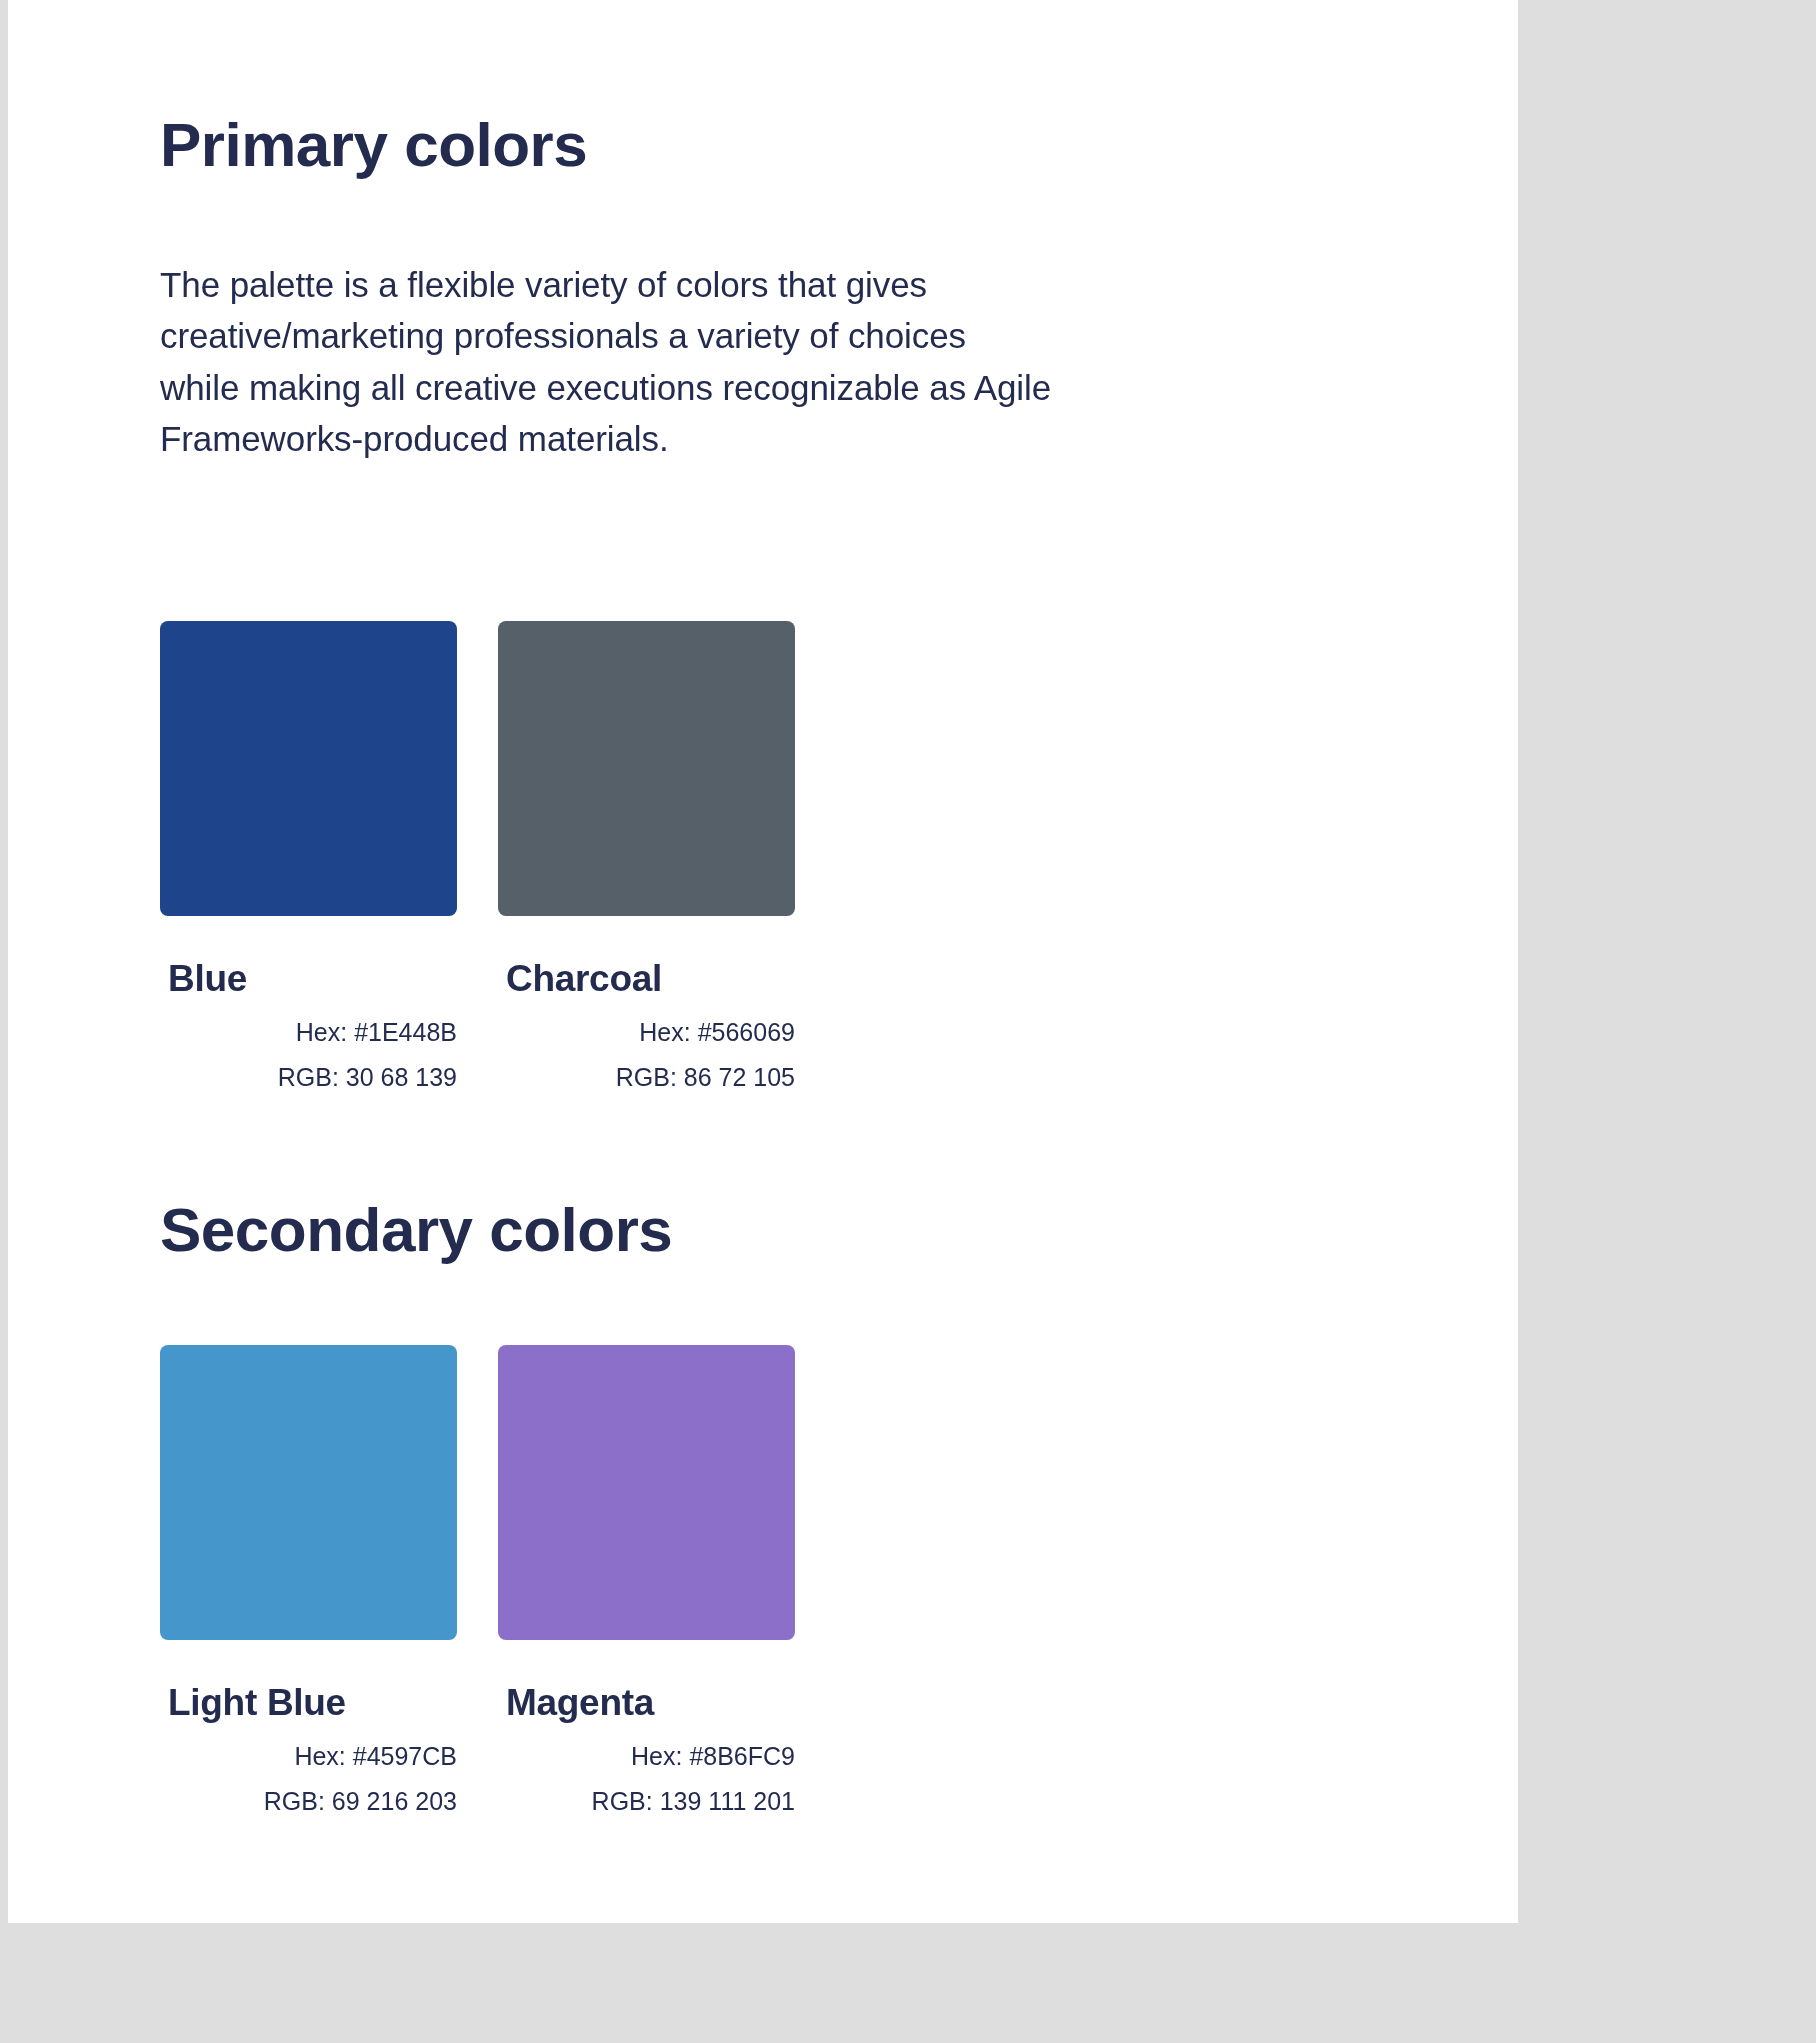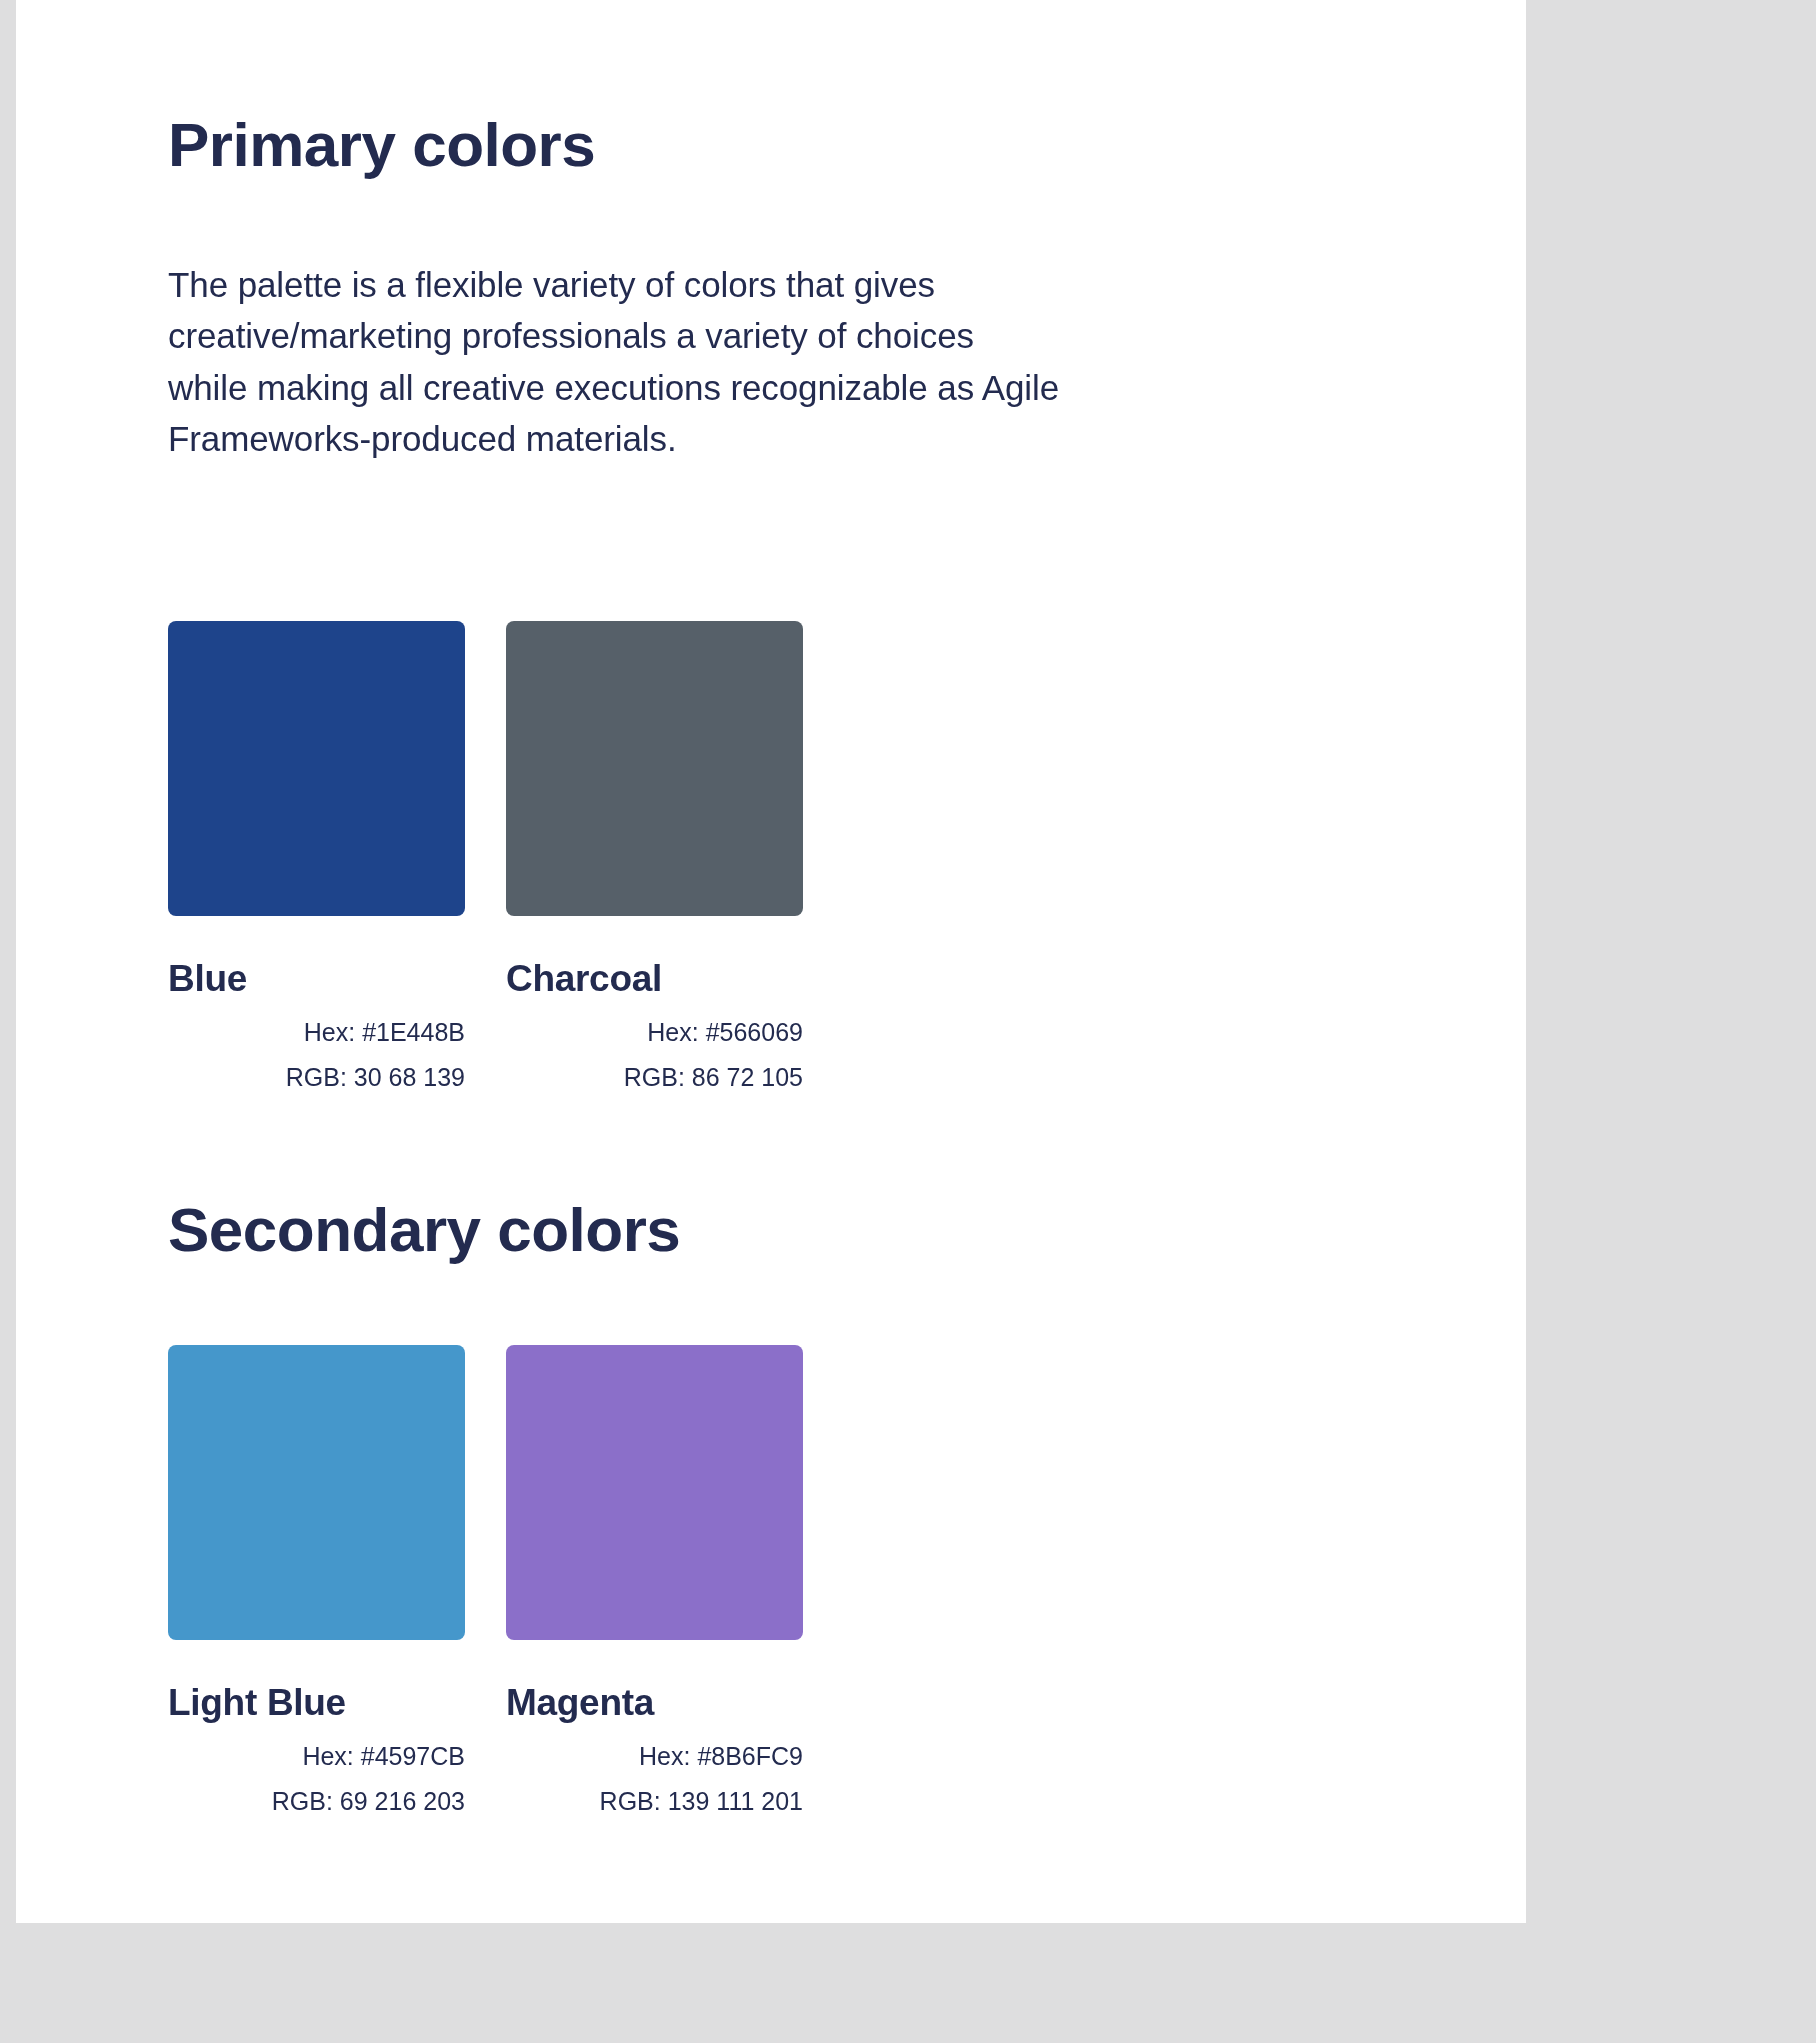--- a/index.html
+++ b/index.html
@@ -10,21 +10,21 @@
     width: 1816px;
     height: 2043px;
     background: #dededf;
     font-family: "Liberation Sans", sans-serif;
     overflow: hidden;
   }
 
   
   .page {
     position: absolute;
-    left: 16px;
+    left: 8px;
     top: 0;
     width: 1510px;
     height: 1923px;
     background: #ffffff;
   }
 
   
   .section-title {
     font-size: 62px;
     font-weight: bold;
@@ -59,21 +59,21 @@
   .swatch-chip {
     width: 297px;
     height: 295px;
     border-radius: 8px;
   }
   .swatch-name {
     font-size: 37px;
     font-weight: bold;
     color: #232b4f;
     letter-spacing: -0.3px;
-    margin: 0;
+    margin: 8px;
     white-space: nowrap;
   }
   .swatch-meta {
     font-size: 25px;
     font-weight: normal;
     line-height: 1.82;
     color: #232b4f;
     margin: 0;
     white-space: nowrap;
     text-align: right;

